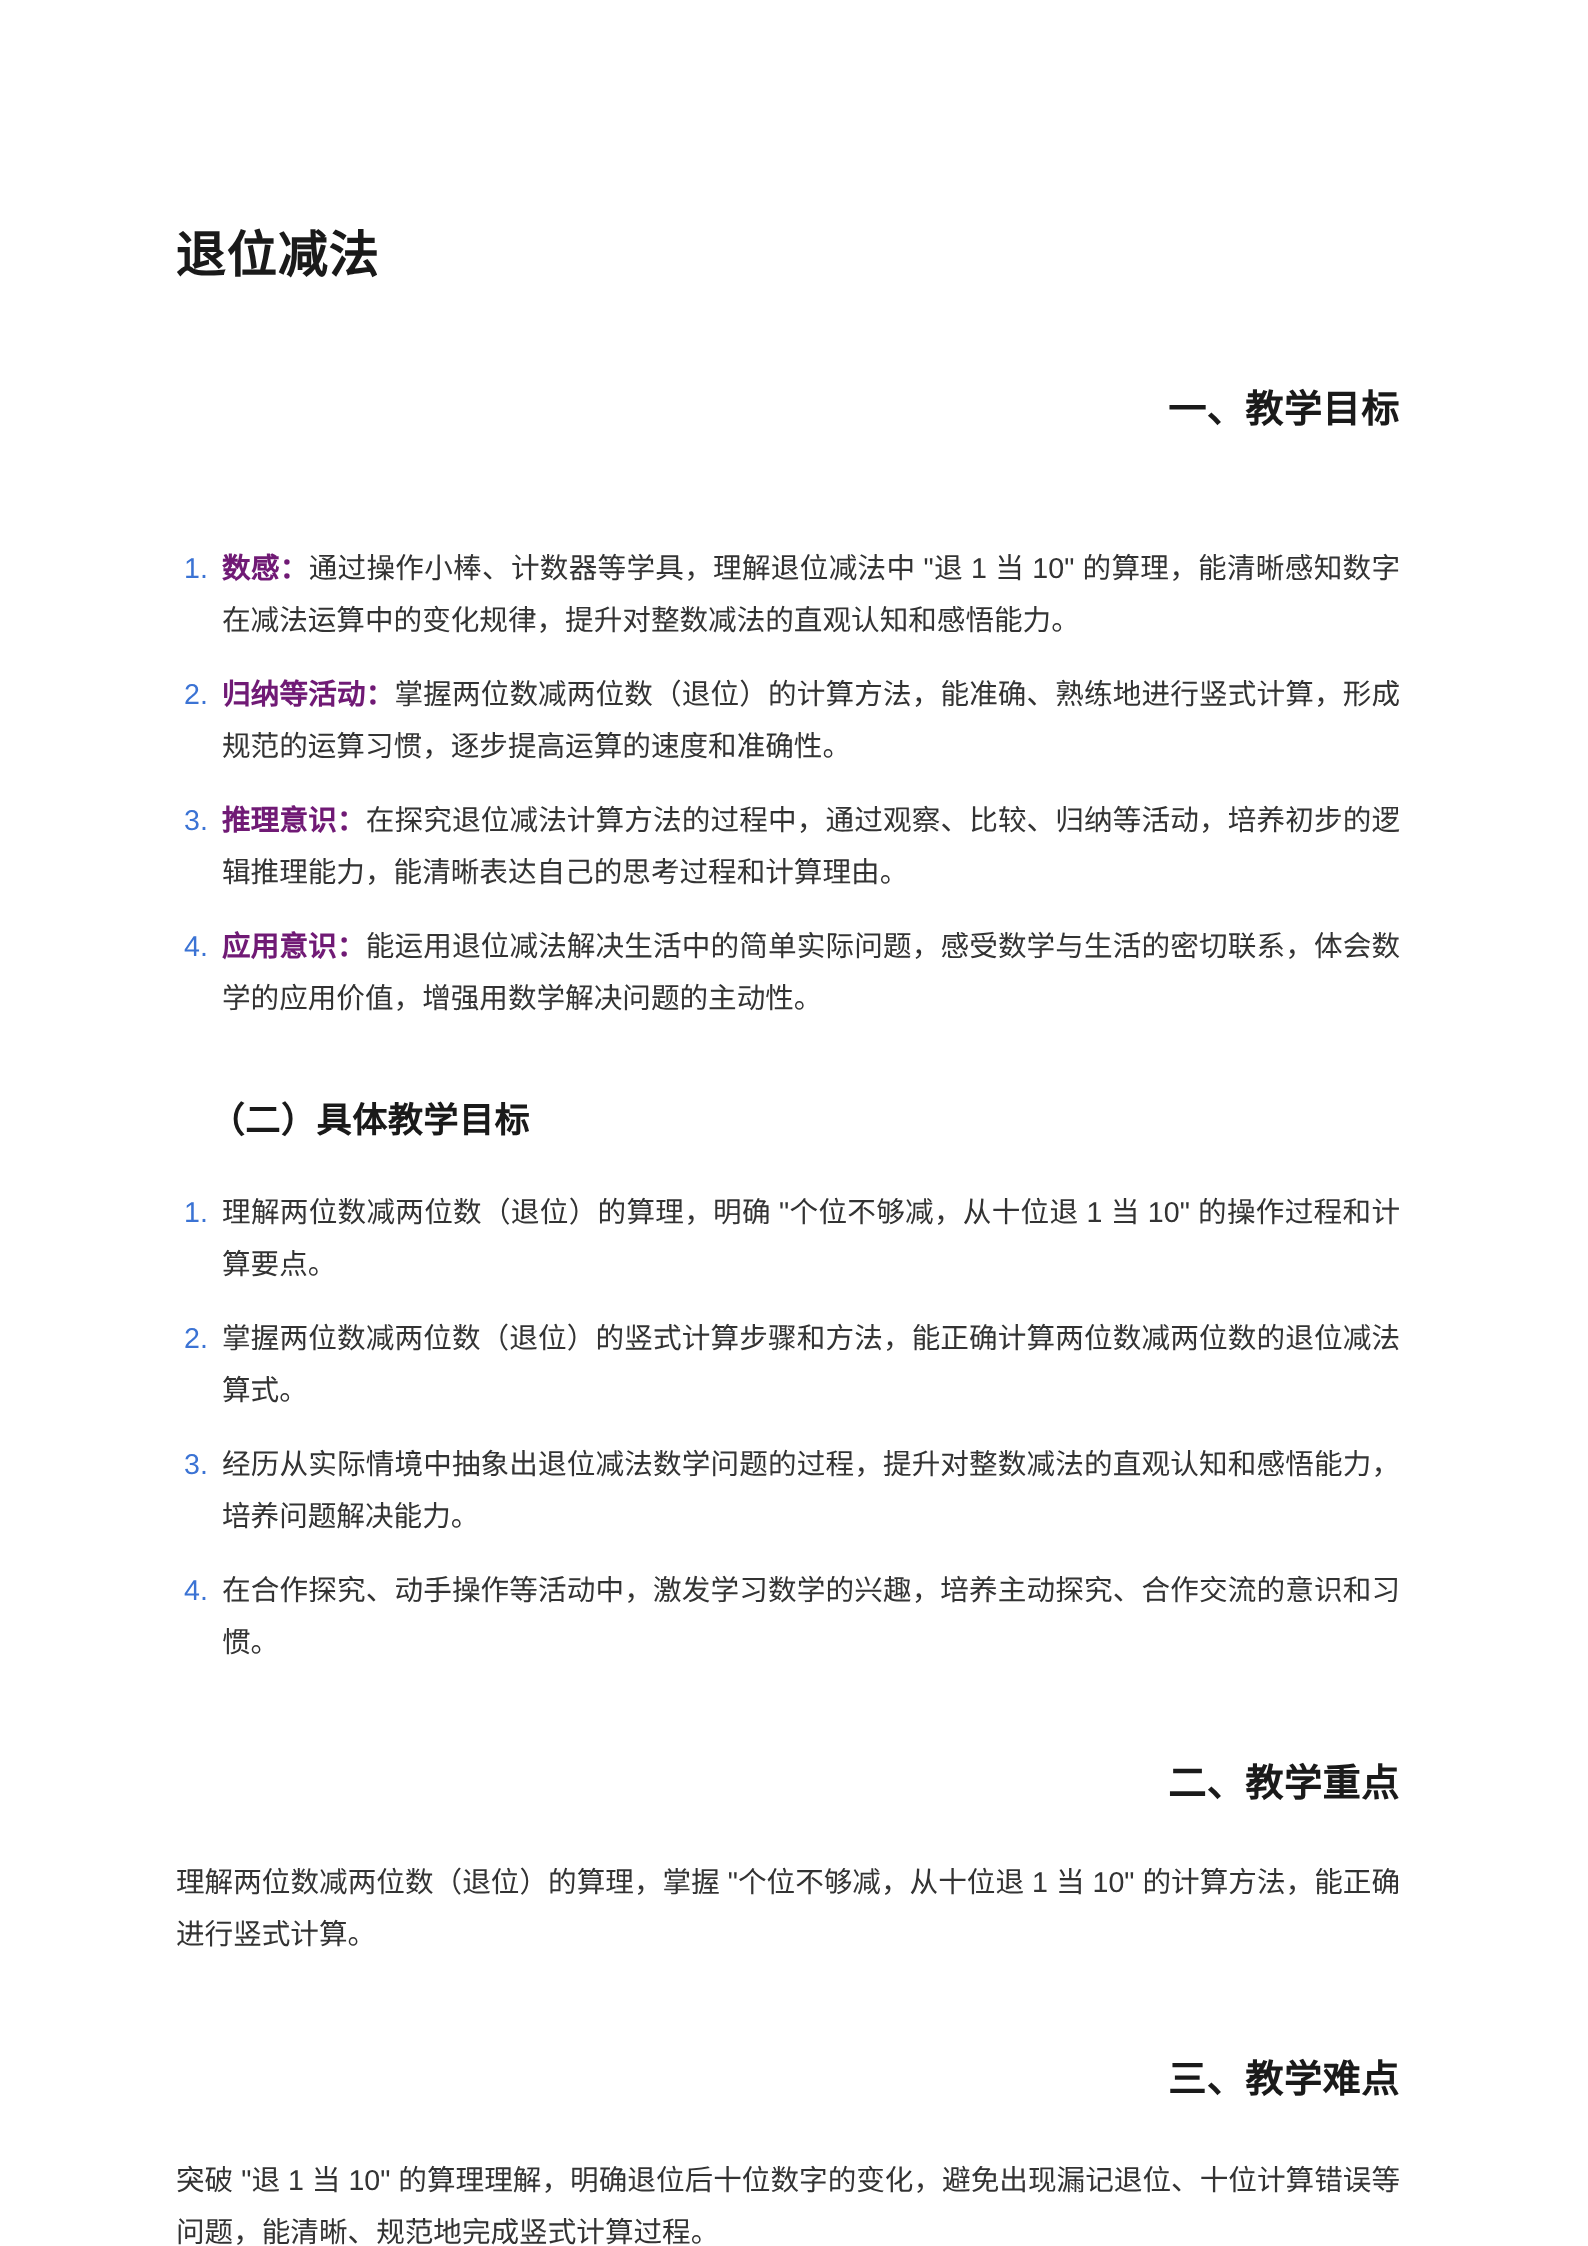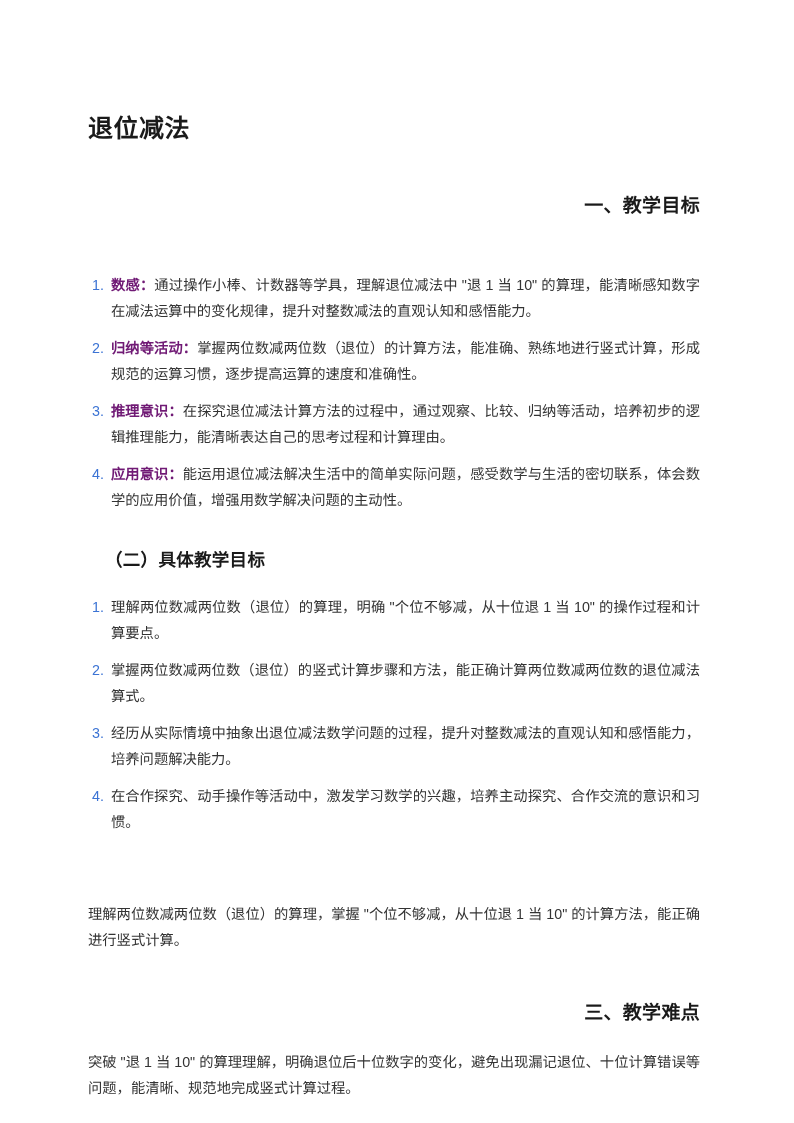--- a/index.html
+++ b/index.html
@@ -126,20 +126,21 @@
 
   <ol class="num-list indented">
     <li><span>理解两位数减两位数（退位）的算理，明确 "个位不够减，从十位退 1 当 10" 的操作过程和计算要点。</span></li>
     <li><span>掌握两位数减两位数（退位）的竖式计算步骤和方法，能正确计算两位数减两位数的退位减法算式。</span></li>
     <li><span>经历从实际情境中抽象出退位减法数学问题的过程，提升对整数减法的直观认知和感悟能力，培养问题解决能力。</span></li>
     <li><span>在合作探究、动手操作等活动中，激发学习数学的兴趣，培养主动探究、合作交流的意识和习惯。</span></li>
   </ol>
 
   <div class="gap-list-h1"></div>
 
+  <h1 class="section-heading">二、教学重点</h1>
 
   <div class="gap-h1-para"></div>
 
   <p class="body-para">理解两位数减两位数（退位）的算理，掌握 "个位不够减，从十位退 1 当 10" 的计算方法，能正确进行竖式计算。</p>
 
   <div class="gap-para-h1"></div>
 
   <h1 class="section-heading">三、教学难点</h1>
 
   <div class="gap-h1-para"></div>

